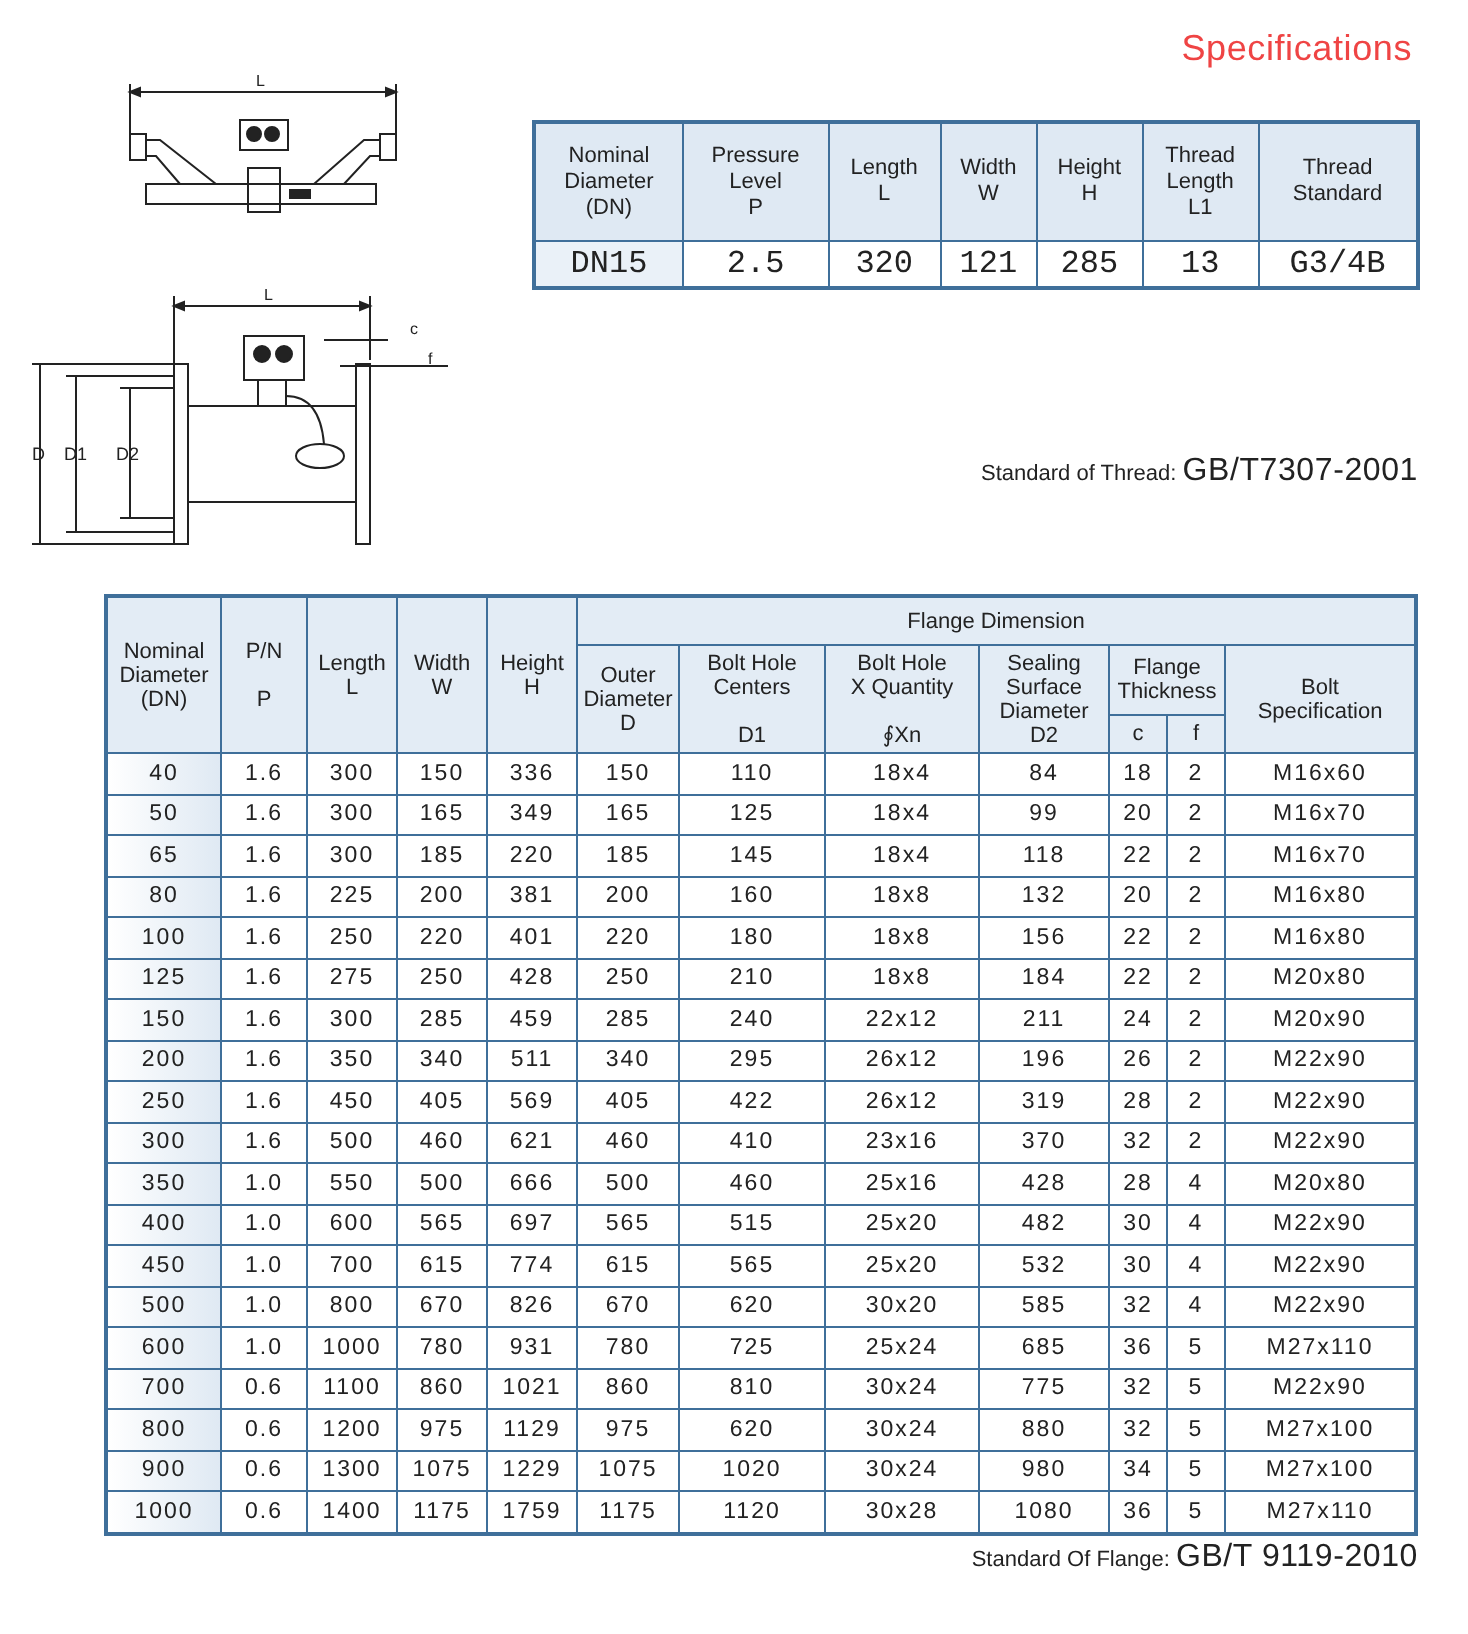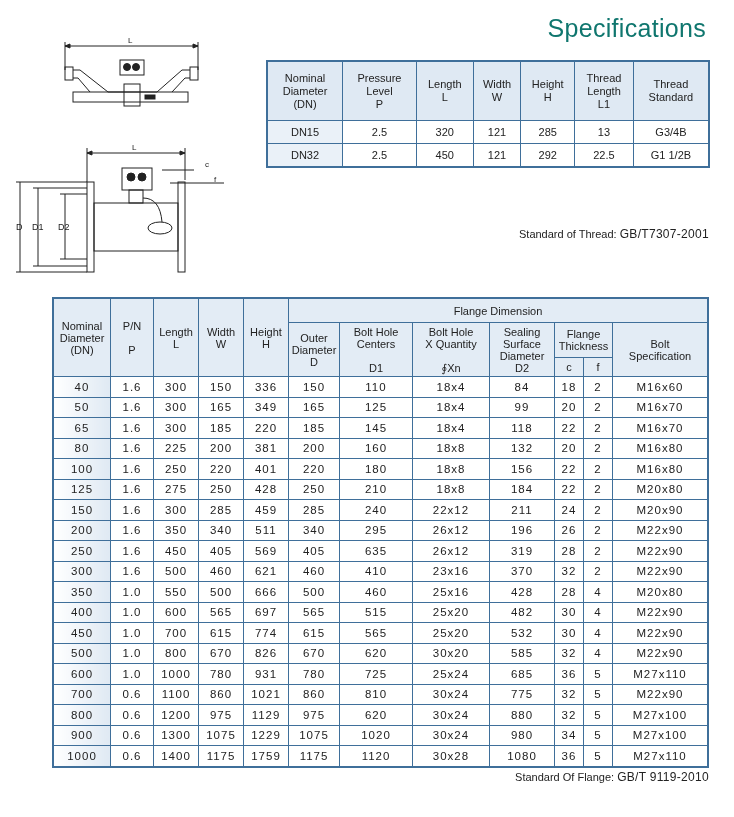--- a/index.html
+++ b/index.html
@@ -1,26 +1,26 @@
 <!DOCTYPE html>
 <html><head>
 <meta charset="utf-8">
 <style>
   html, body { margin:0; padding:0; background:#ffffff; }
   body { width:734px; height:817px; position:relative; overflow:hidden; font-family:"Liberation Sans", sans-serif; color:#222; }
-  .title { position:absolute; right:28px; top:14px; font-size:25px; color:#0f766e; letter-spacing:0.3px; }
+  .title { position:absolute; right:28px; top:14px; font-size:18px; color:#ef4444; letter-spacing:0.3px; }
   .diagram { position:absolute; left:0; top:0; width:260px; height:280px; }
   table { border-collapse:collapse; position:absolute; }
   td, th { border:1px solid #3f6f9a; text-align:center; font-weight:normal; padding:0; font-size:11.5px; }
   #thread-table { left:266px; top:60px; width:444px; border:2px solid #3f6f9a; }
   #thread-table th { background:#dfe9f3; height:58px; font-size:11px; line-height:13px; }
-  #thread-table td { height:22px; font-size:11px; }
+  #thread-table td { height:22px; font-size:16px;font-family:Liberation Mono, monospace; }
   #thread-table td:first-child { background:#eaf1f8; }
   .note { position:absolute; font-size:11px; color:#222; }
-  .note .std { font-size:12px; letter-spacing:0.3px; }
+  .note .std { font-size:16px; letter-spacing:0.3px; }
   #flange-table { left:52px; top:297px; width:657px; border:2px solid #3f6f9a; }
   #flange-table th { background:#e3ecf5; font-size:11px; line-height:12px; }
   #flange-table td { height:19.5px; font-size:11.5px; letter-spacing:1px; }
   #flange-table td:first-child { background:linear-gradient(90deg,#ffffff,#dfe9f3); }
   #flange-table tr.r-top th { height:23px;margin-left:12px; }
 </style>
 </head>
 <body>
 
 <div class="title">Specifications</div>
@@ -93,29 +93,20 @@
   <tbody id="thread-body">
       <tr>
         <td>DN15</td>
         <td>2.5</td>
         <td>320</td>
         <td>121</td>
         <td>285</td>
         <td>13</td>
         <td>G3/4B</td>
       </tr>
-      <tr>
-        <td>DN32</td>
-        <td>2.5</td>
-        <td>450</td>
-        <td>121</td>
-        <td>292</td>
-        <td>22.5</td>
-        <td>G1  1/2B</td>
-      </tr>
     </tbody>
 </table>
 <div class="note" style="right:25px; top:227px;">
   <span>Standard of Thread:</span>
   <span class="std">GB/T7307-2001</span>
 </div>
 
 <table id="flange-table">
   <thead>
     <tr class="r-top">
@@ -252,21 +243,21 @@
         <td>2</td>
         <td>M22x90</td>
       </tr>
       <tr>
         <td>250</td>
         <td>1.6</td>
         <td>450</td>
         <td>405</td>
         <td>569</td>
         <td>405</td>
-        <td>635</td>
+        <td>422</td>
         <td>26x12</td>
         <td>319</td>
         <td>28</td>
         <td>2</td>
         <td>M22x90</td>
       </tr>
       <tr>
         <td>300</td>
         <td>1.6</td>
         <td>500</td>

